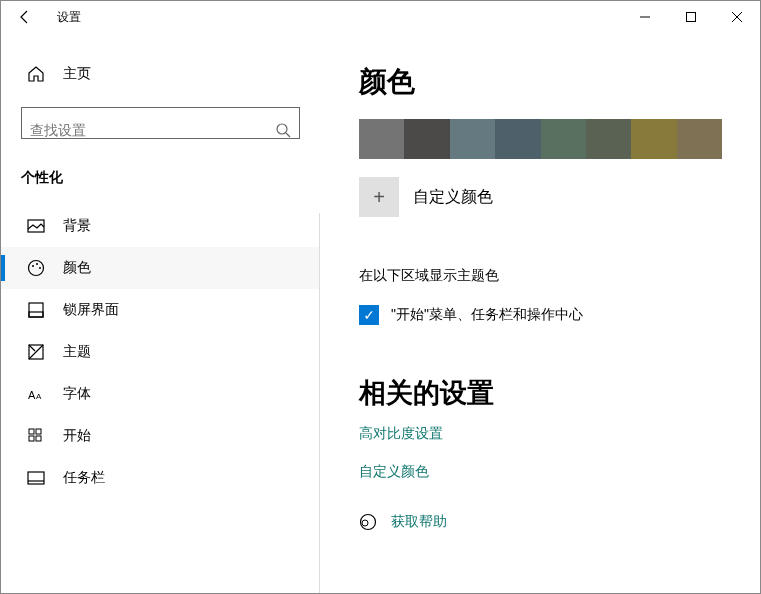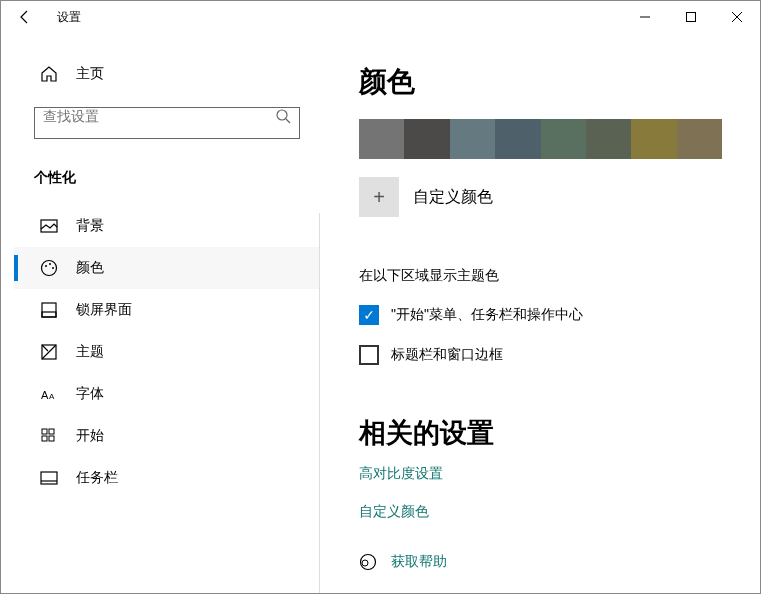--- a/index.html
+++ b/index.html
@@ -6,24 +6,24 @@
     body { width: 761px; height: 594px; background: #fff; border: 1px solid #888; overflow: hidden; position: relative; }
     
     .titlebar { height: 32px; display: flex; align-items: center; justify-content: center; }
     .back-btn { width: 48px; height: 32px; display: flex; align-items: center; justify-content: center; }
     .app-title { font-size: 12px; margin-left: 8px; flex: 1; }
     .win-controls { display: flex; }
     .win-btn { width: 46px; height: 32px; display: flex; align-items: center; justify-content: center; }
     
     .content { display: flex; height: 562px; }
     
-    .sidebar { width: 320px; padding-top: 24px; border-right: 1px solid transparent; position: relative; padding-left: 13px; }
+    .sidebar { width: 320px; padding-top: 24px; border-right: 1px solid transparent; position: relative; }
     .home-row { display: flex; align-items: center; padding: 8px 16px 8px 26px; gap: 18px; margin-bottom: 16px; }
     .home-row span.label { font-size: 14px; }
-    .search-box { margin: 0 20px 24px 20px; border: 1px solid #666; height: 32px; display: flex; align-items: flex-start; padding: 0 8px; }
+    .search-box { margin: 0 20px 24px 20px; border: 1px solid #666; height: 32px; display: flex; align-items: flex-end; padding: 0 8px; }
     .search-box input { flex: 1; border: none; outline: none; font-size: 14px; background: transparent; }
     .search-icon { width: 16px; height: 16px; opacity: 0.6; }
     .section-title { font-size: 14px; font-weight: 600; padding: 6px 20px 18px 20px; }
     
     .nav-item { display: flex; align-items: center; padding: 12px 16px 12px 26px; gap: 18px; font-size: 14px; position: relative; }
     .nav-item.active::before { content: ""; position: absolute; left: 0; top: 8px; bottom: 8px; width: 4px; background: #0078d4; }
     .nav-item.active { background: rgba(0,0,0,0.03); }
     .nav-icon { width: 18px; height: 18px; flex-shrink: 0; }
     
     .main { flex: 1; padding: 30px 38px 10px 38px; overflow-y: auto; position: relative; }
@@ -169,24 +169,20 @@
       <div class="plus-box">+</div>
       <span>自定义颜色</span>
     </div>
 
     <div class="subhead">在以下区域显示主题色</div>
 
     <div class="checkbox-row">
       <div class="cb checked"></div>
       <span>"开始"菜单、任务栏和操作中心</span>
     </div>
-    <div class="checkbox-row">
-      <div class="cb"></div>
-      <span>标题栏和窗口边框</span>
-    </div>
 
     <div class="related-title">相关的设置</div>
     <a class="link">高对比度设置</a>
     <a class="link">自定义颜色</a>
 
     <div class="help-row">
       <svg width="18" height="18" viewBox="0 0 18 18">
           <circle cx="9" cy="9" r="7.5" stroke="#000" stroke-width="1.2" fill="none"></circle>
           <circle cx="6" cy="10" r="3" stroke="#000" stroke-width="1" fill="none"></circle>
         </svg>

